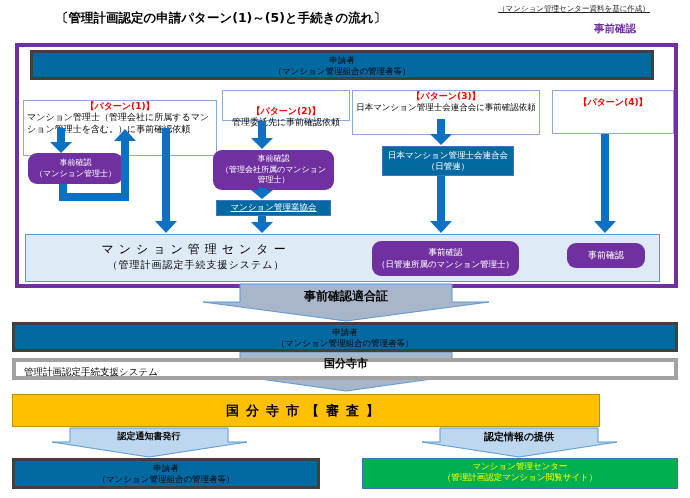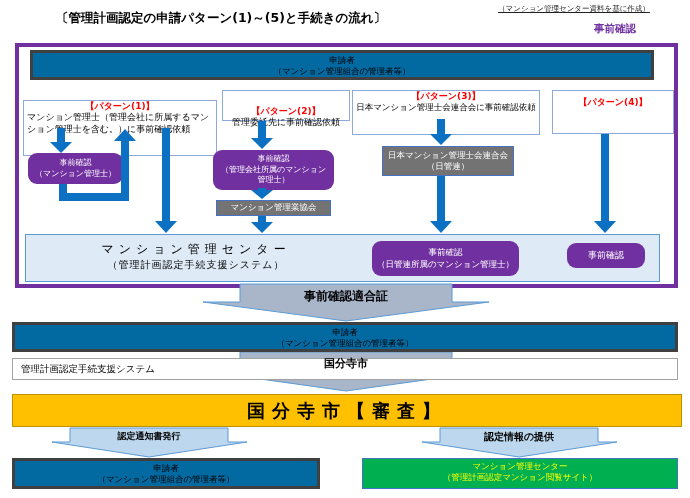--- a/index.html
+++ b/index.html
@@ -19,39 +19,39 @@
   .p1{left:23px;top:90px;width:194px;height:56px;margin-top:10px;}
   .p2{left:222px;top:90px;width:128px;height:31px;padding-top:15px;}
   .p3{left:352px;top:90px;width:188px;height:45px;font-size:8.5px;}
   .p4{left:552px;top:90px;width:122px;height:44px;padding-top:6px;}
   .pp{box-sizing:border-box;background:#7030A0;color:#fff;border-radius:9px;text-align:center;
       font-size:8px;line-height:1.3;display:flex;flex-direction:column;justify-content:center;}
   .pp1{left:28px;top:153px;width:95px;height:31px;}
   .pp2{left:213px;top:150px;width:121px;height:40px;}
   .pp3{left:372px;top:241px;width:147px;height:35px;font-size:8.5px;}
   .pp4{left:567px;top:243px;width:78px;height:25px;font-size:9px;}
-  .gbox{box-sizing:border-box;background:#737373;color:#fff;border:1px solid #4472C4;text-align:center;
+  .gbox{box-sizing:border-box;background:#0369a1;color:#fff;border:1px solid #4472C4;text-align:center;
       font-size:8.5px;line-height:1.3;display:flex;flex-direction:column;justify-content:center;}
-  .g2{left:216px;top:200px;width:115px;height:16px;}
+  .g2{left:216px;top:200px;width:115px;height:16px;text-decoration:underline;}
   .g3{left:382px;top:146px;width:132px;height:30px;}
   .cbar{left:25px;top:234px;width:635px;height:48px;background:#DEEBF7;border:1px solid #5B9BD5;box-sizing:border-box;}
   .cbar-text{left:40px;top:241px;width:312px;text-align:center;}
   .cbar-l1{font-size:12px;letter-spacing:5px;}
   .cbar-l2{font-size:10px;letter-spacing:1px;}
   svg.flow{left:0;top:0;width:690px;height:498px;pointer-events:none;}
   .arrow-label{text-align:center;font-weight:bold;}
   .lbl-cert{left:246px;top:288px;width:200px;font-size:12px;}
   .lbl-apply{left:246px;top:356px;width:200px;font-size:11px;}
   .lbl-notice{left:74px;top:430px;width:150px;font-size:9px;}
   .lbl-info{left:444px;top:430px;width:150px;font-size:10px;}
   .ybar2{left:12px;top:322px;width:666px;height:30px;}
-  .sysbar{left:12px;top:358px;width:666px;height:22px;background:#fff;border:1px solid #a3a3a3;box-sizing:border-box;
+  .sysbar{left:12px;top:358px;width:666px;height:22px;background:#fff;border:4px solid #a3a3a3;box-sizing:border-box;
       font-size:9.5px;line-height:20px;padding-left:8px;}
-  .orange{left:12px;top:394px;width:670px;height:33px;background:#FFC000;border:1px solid #BF9000;box-sizing:border-box;
-      text-align:center;font-size:18px;font-weight:bold;letter-spacing:7px;line-height:31px;}
+  .orange{left:12px;top:394px;width:588px;height:33px;background:#FFC000;border:1px solid #BF9000;box-sizing:border-box;
+      text-align:center;font-size:13px;font-weight:bold;letter-spacing:7px;line-height:31px;}
   .byellow{left:12px;top:458px;width:308px;height:31px;}
   .bgreen{left:362px;top:458px;width:316px;height:31px;background:#00B050;border:1px solid #4472C4;color:#FFFF00;box-sizing:border-box;}
 </style>
 </head>
 <body>
 
 <div id="canvas">
 
   <div class="abs title">〔管理計画認定の申請パターン(1)～(5)と手続きの流れ〕</div>
   <div class="abs note">（マンション管理センター資料を基に作成）</div>

